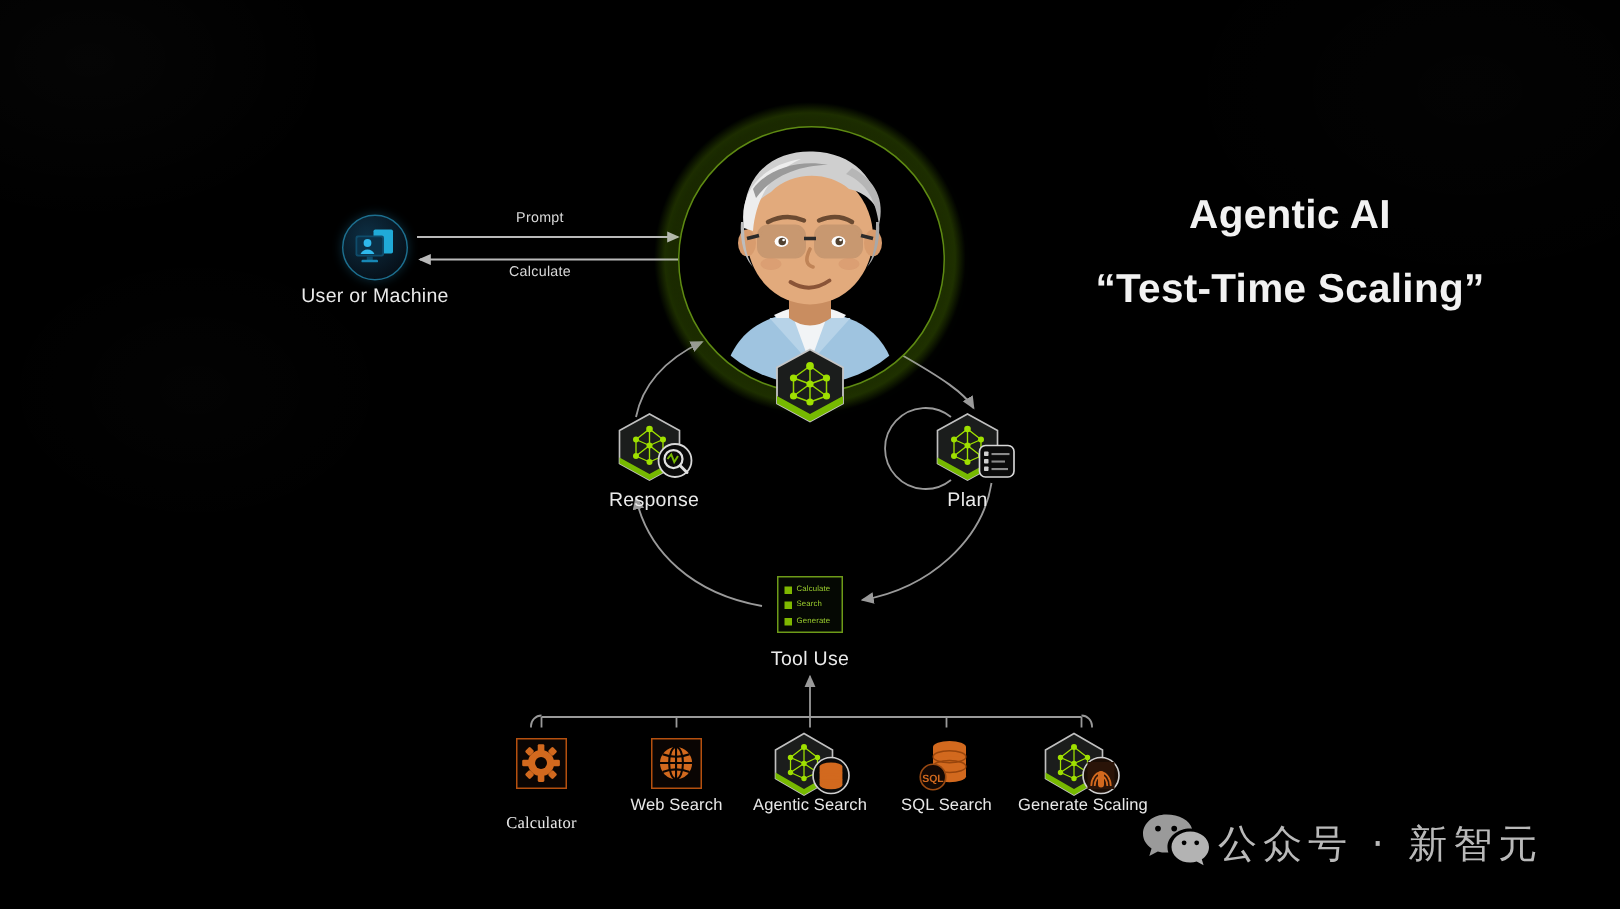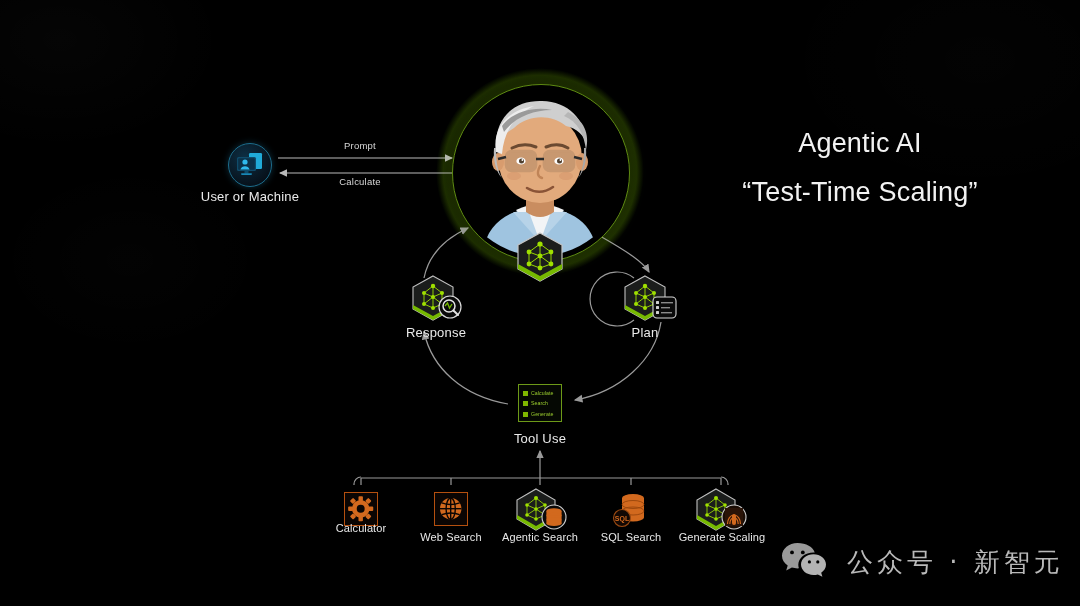--- a/index.html
+++ b/index.html
@@ -15,21 +15,21 @@
       radial-gradient(ellipse 200px 140px at 130px 260px, rgba(255,255,255,0.012), transparent 70%),
       radial-gradient(ellipse 300px 200px at 980px 60px, rgba(255,255,255,0.010), transparent 70%),
       #000;
   }
   .abs{position:absolute;}
   svg.layer{position:absolute;left:0;top:0;width:1080px;height:606px;pointer-events:none;}
 
   
   #title{
     left:700px;top:128px;width:320px;text-align:center;
-    color:#f2f2f2;font-size:27px;line-height:31px;font-weight:400;
+    color:#f2f2f2;font-size:27px;line-height:31px;font-weight:700;
     letter-spacing:0.2px;
   }
   #title .l2{display:block;margin-top:18px;}
 
   
   .node-label{
     position:absolute;text-align:center;color:#eaeaea;
     font-size:13px;letter-spacing:0.2px;white-space:nowrap;
   }
   .edge-label{
@@ -70,21 +70,21 @@
   }
   .tu-row{display:flex;align-items:center;height:10.6px;}
   .tu-sq{width:5px;height:5px;background:#7fb800;margin-right:3px;flex:0 0 auto;}
   .tu-txt{color:#9ccf2e;font-size:5.2px;letter-spacing:0.1px;line-height:1;white-space:nowrap;}
 
   
   .tool-icon{position:absolute;width:34px;height:34px;}
   .boxed{border:1.3px solid #b5500f;background:#0a0503;box-sizing:border-box;}
 
   
-  #watermark{left:781px;top:540px;display:flex;align-items:center;gap:20px;}
+  #watermark{left:761px;top:540px;display:flex;align-items:center;gap:5px;}
   #wm-text{color:#b9b9b9;font-size:26px;letter-spacing:4px;
     font-family:"DejaVu Sans","Liberation Sans",sans-serif;white-space:nowrap;}
 </style>
 </head>
 <body>
 
 <div id="stage">
 
   <svg class="layer" viewBox="0 0 1080 606">
     <defs>
@@ -317,21 +317,21 @@
         <rect x="3.4" y="14.6" width="5.4" height="4.8" rx="1"></rect>
         <rect x="25.2" y="14.6" width="5.4" height="4.8" rx="1"></rect>
         <rect x="6.2" y="6.2" width="5" height="4.8" rx="1" transform="rotate(-45 8.7 8.6)"></rect>
         <rect x="22.8" y="6.2" width="5" height="4.8" rx="1" transform="rotate(45 25.3 8.6)"></rect>
         <rect x="6.2" y="23" width="5" height="4.8" rx="1" transform="rotate(45 8.7 25.4)"></rect>
         <rect x="22.8" y="23" width="5" height="4.8" rx="1" transform="rotate(-45 25.3 25.4)"></rect>
       </g>
       <circle cx="17" cy="17" r="4.3" fill="#0a0503"></circle>
     </svg>
   </div>
-  <div class="tool-label" style="left:311px;top:522px;width:100px;">Calculator</div>
+  <div class="tool-label" style="left:311px;top:543px;width:100px;font-family:Liberation Serif, serif;">Calculator</div>
 
   <div class="tool-icon boxed" style="left:434px;top:492px;">
     <svg viewBox="0 0 34 34" width="31.4" height="31.4">
       <circle cx="17" cy="17" r="11.6" fill="#d2691e"></circle>
       <g stroke="#0a0503" stroke-width="1.5" fill="none">
         <ellipse cx="17" cy="17" rx="5" ry="11.6"></ellipse>
         <line x1="5.4" y1="17" x2="28.6" y2="17"></line>
         <path d="M7.3 10.6 q9.7 3.6 19.4 0"></path>
         <path d="M7.3 23.4 q9.7 -3.6 19.4 0"></path>
         <line x1="17" y1="5.4" x2="17" y2="28.6"></line>

